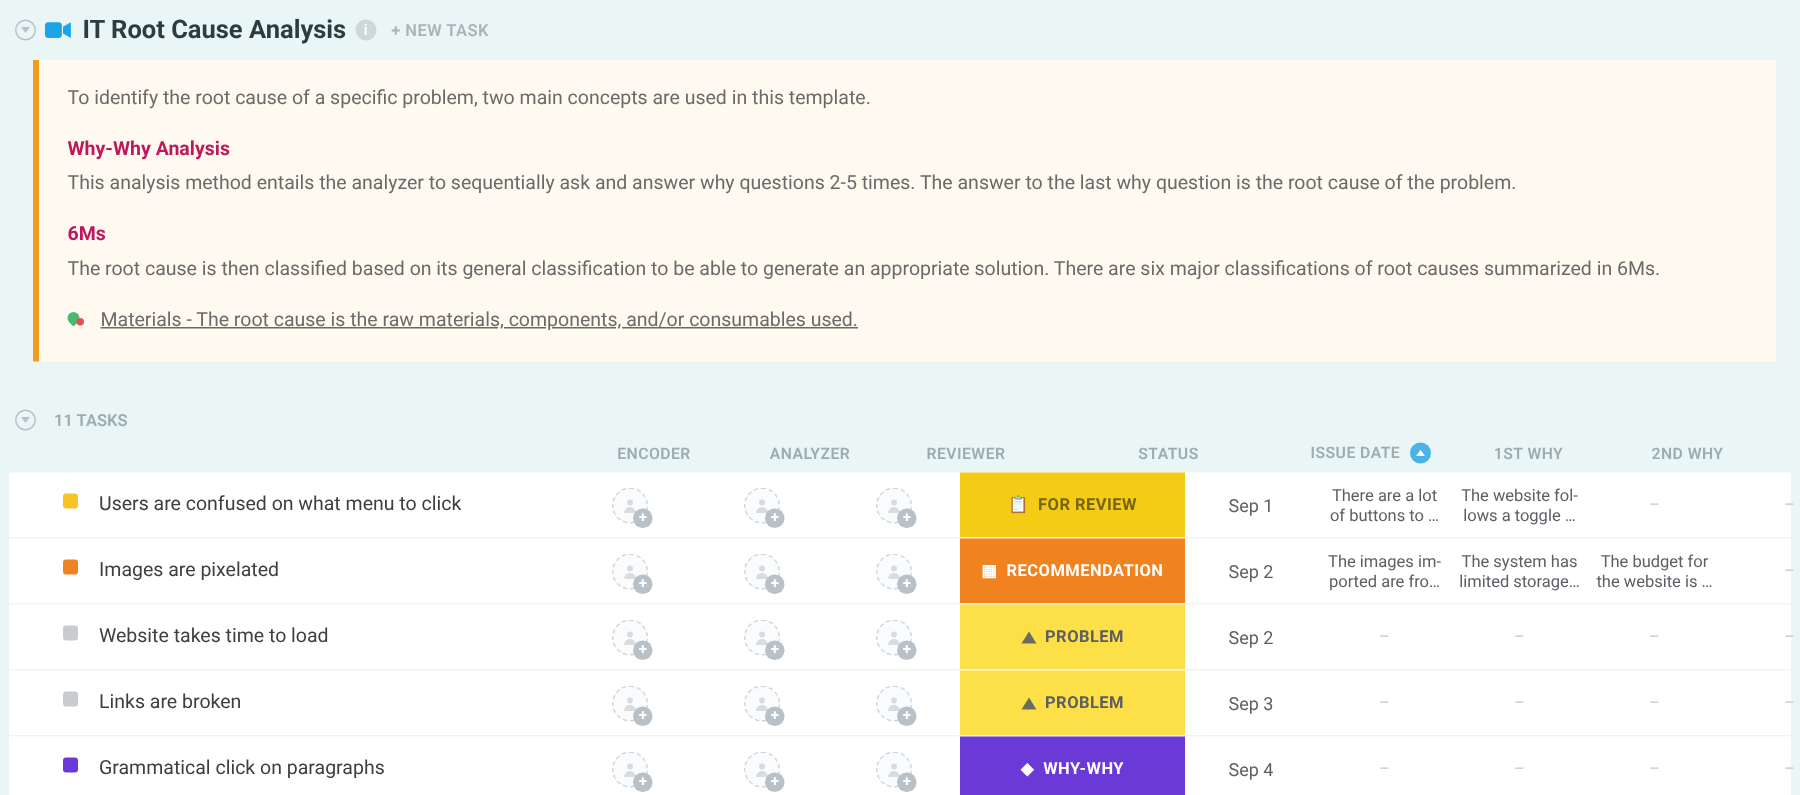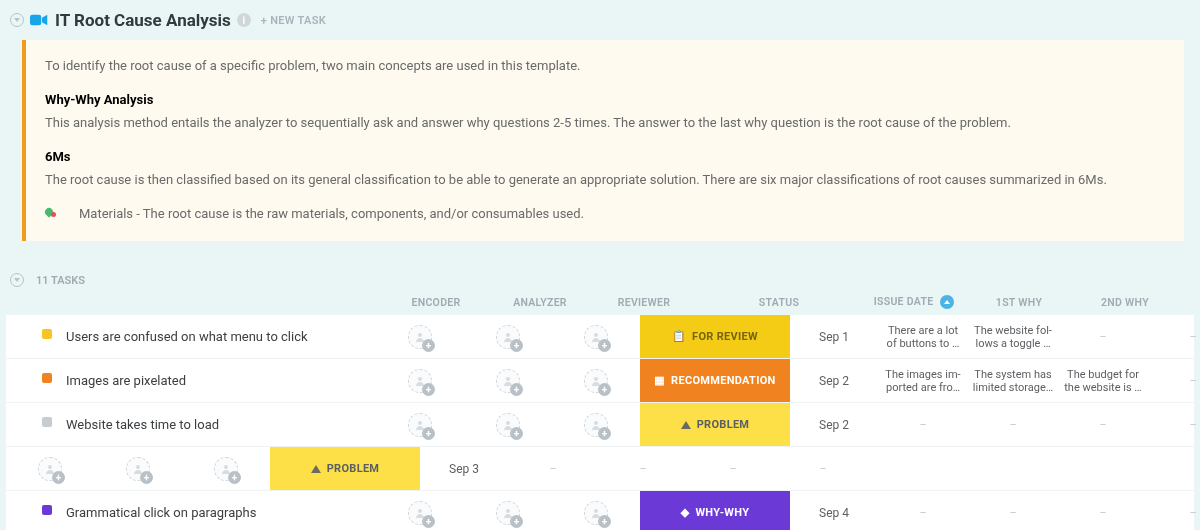--- a/index.html
+++ b/index.html
@@ -42,22 +42,22 @@
   .desc-panel {
     background: #fefaf0;
     border-left: 4px solid #f29b1d;
     margin: 0 10px 30px 16px;
     padding: 16px 20px 18px 19px;
     color: #6a6a6a;
     line-height: 1.5;
     font-size: 13px;
   }
   .desc-panel p { margin-bottom: 14px; }
-  .desc-panel .sec-title { font-weight: 700; color: #000000; margin-bottom: 4px; }
-  .desc-panel .materials-row { display: flex; align-items: center; gap: 20px; margin-top: 4px;}
+  .desc-panel .sec-title { font-weight: 700; color: #be185d; margin-bottom: 4px; }
+  .desc-panel .materials-row { display: flex; align-items: center; gap: 8px; margin-top: 4px; text-decoration: underline;}
   .leaf-dot {
     width: 14px; height: 14px; display:inline-block; position:relative;
   }
   .leaf-dot::before {
     content:""; position:absolute; left:0; top:2px; width:8px; height:8px; background:#48b96f; border-radius:50% 50% 50% 0; transform:rotate(-45deg);
   }
   .leaf-dot::after {
     content:""; position:absolute; left:6px; top:6px; width:5px; height:5px; background:#e94f4f; border-radius:50%;
   }
   .tasks-head {
@@ -282,20 +282,24 @@
               <span>PROBLEM</span>
             </div>
           </div>
           <div class="date-cell">Sep 2</div>
           <div class="why-cell empty">–</div>
           <div class="why-cell empty">–</div>
           <div class="why-cell empty">–</div>
           <div class="why-cell empty">–</div>
         </div>
         <div class="row">
+          <div class="task-cell">
+            <span class="task-square sq-gray"></span>
+            <span>Links are broken</span>
+          </div>
           <div class="person-cell">
             <div class="avatar-add">
               <svg width="12" height="12" viewBox="0 0 24 24" fill="#9aa3a9">
                 <circle cx="12" cy="8" r="4"></circle>
                 <path d="M4 22c0-4.4 3.6-8 8-8s8 3.6 8 8"></path>
               </svg>
             </div>
           </div>
           <div class="person-cell">
             <div class="avatar-add">

